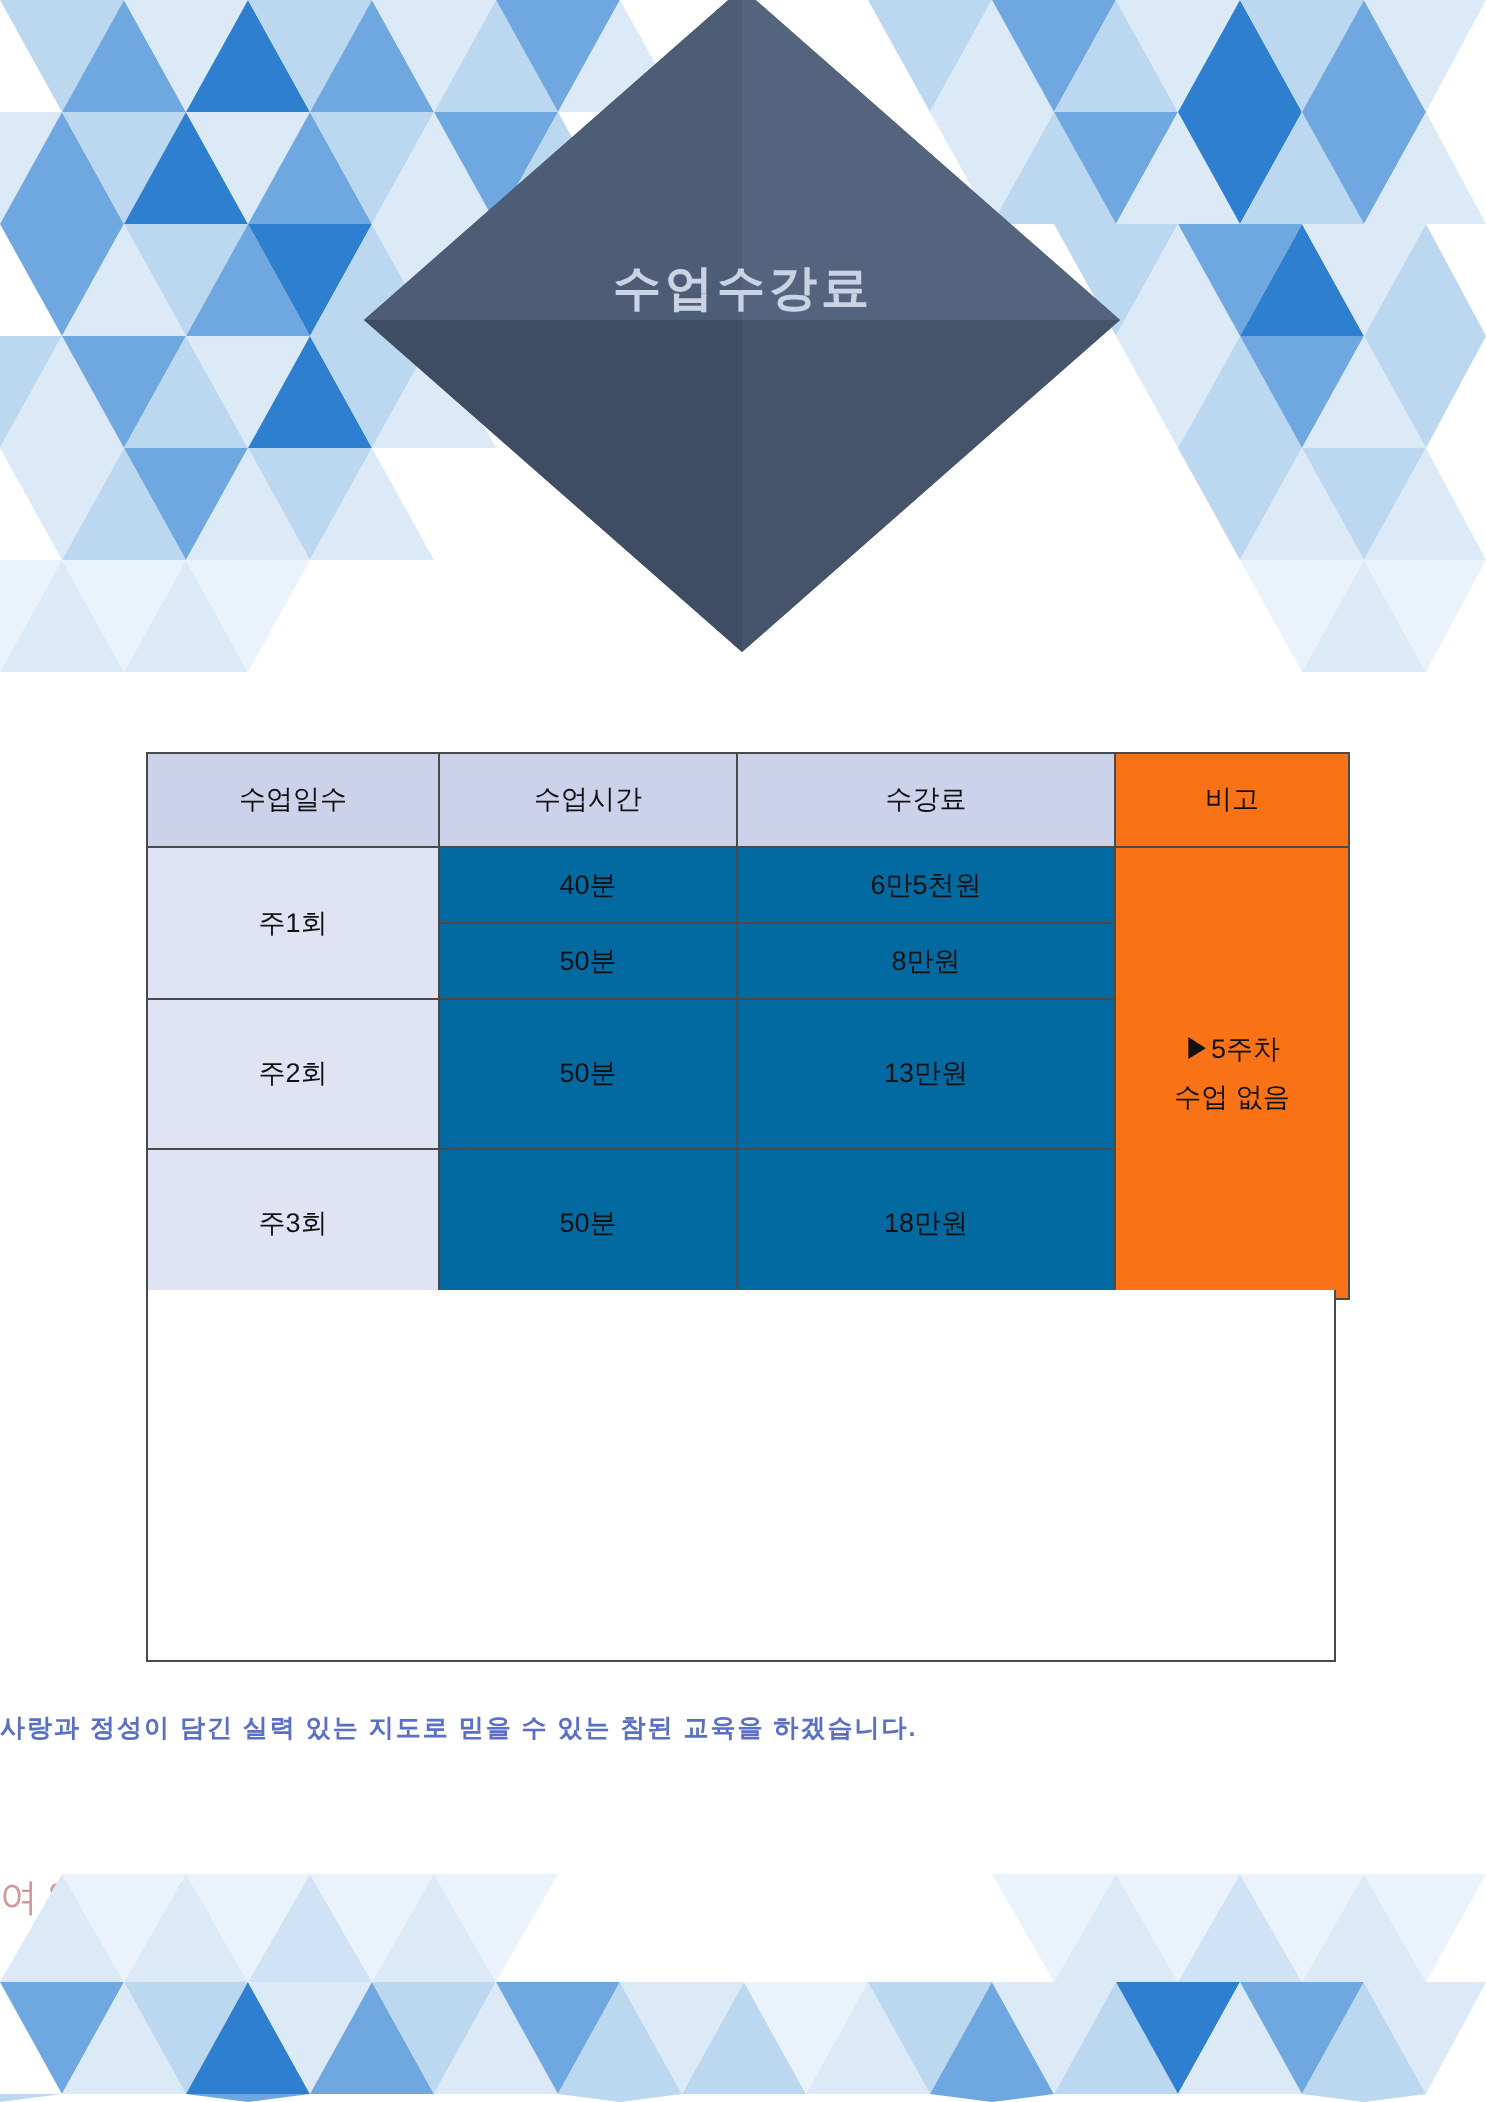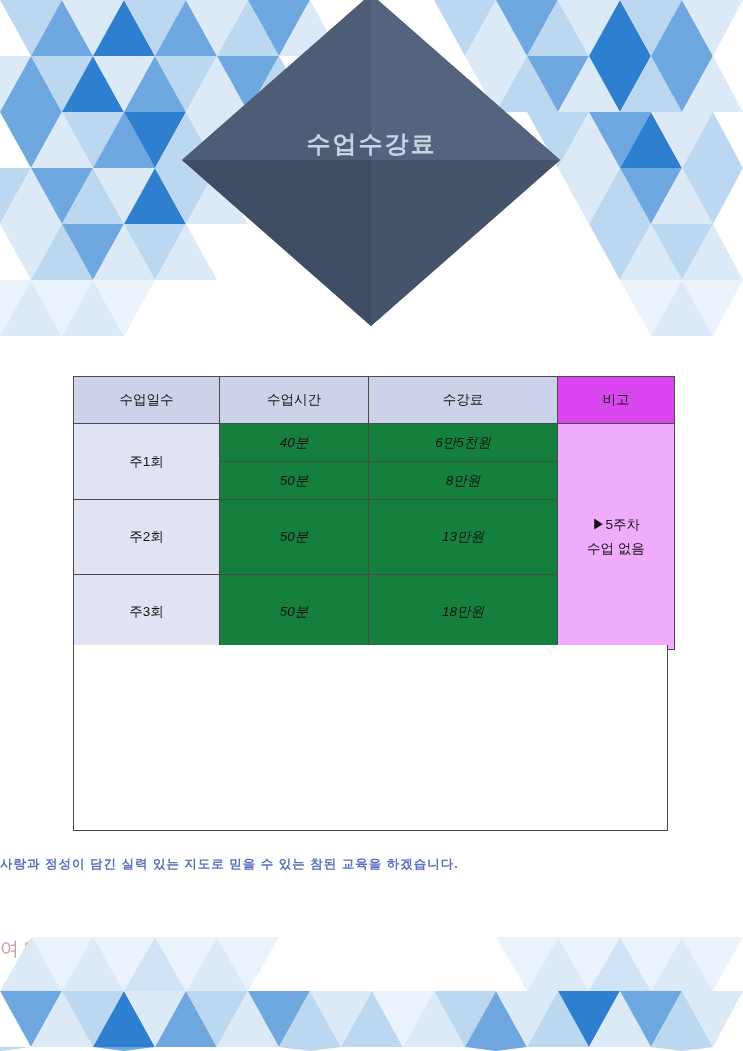--- a/index.html
+++ b/index.html
@@ -58,34 +58,33 @@
     font-weight: normal;
     color: #111;
     padding: 0;
   }
   .hdr {
     background: #ccd2ea;
     height: 46px;
     font-size: 14px;
   }
   .hdr.plain {
-    background: #d946ef;
+    background: #f97316;
     text-align: center;
   }
   .daycell {
     background: #dfe3f4;
     height: 37px;
   }
   .valcell {
     height: 37px;
-    background: #15803d;
-    font-style: italic;
+    background: #0369a1;
   }
   .remark {
-    background: #f0abfc;
+    background: #f97316;
     line-height: 1.75;
     font-size: 14px;
   }
   .col1 { width: 145px; }
   .col2 { width: 148px; }
   .col3 { width: 188px; }
   .col4 { width: 116px; }
 
   
   .notes {

